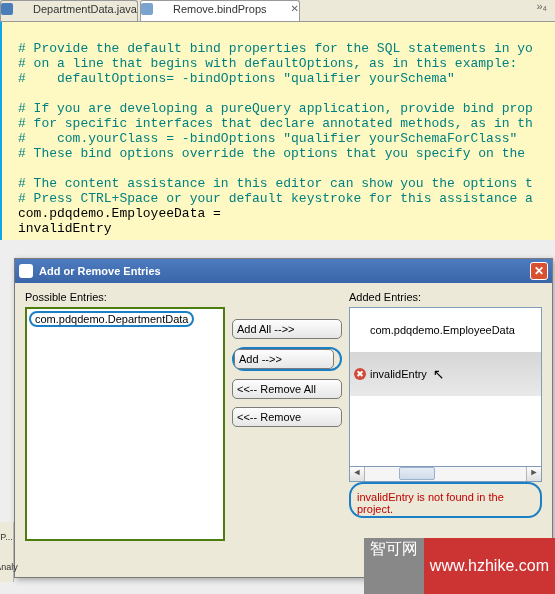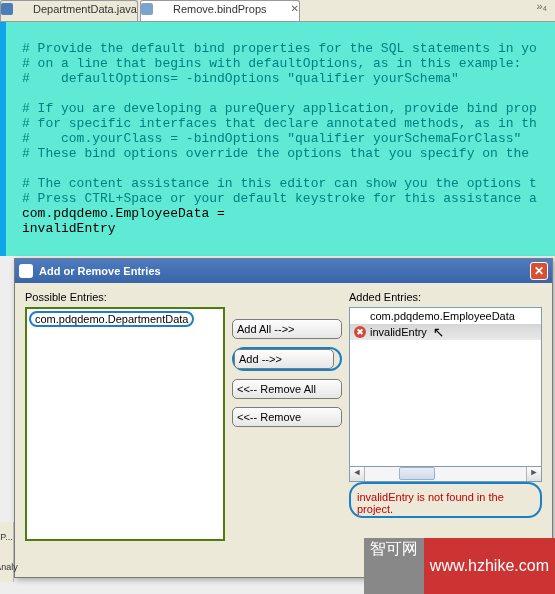--- a/index.html
+++ b/index.html
@@ -52,23 +52,23 @@
   color: #666;
   font-size: 10px;
   margin-left: 4px;
 }
 .tabs .more {
   margin-left: auto;
   padding: 0 8px;
   color: #666;
 }
 .editor {
-  background: #5eead4;
-  border-left: 6px solid #0ea5e9;
-  padding: 4px 8px 20px 16px;
+  background: #fef9c3;
+  border-left: 2px solid #0ea5e9;
+  padding: 4px 8px 4px 16px;
   font-family: "Courier New", monospace;
   font-size: 13px;
   line-height: 15px;
   color: #000;
   white-space: pre;
   overflow: hidden;
   position: relative;
 }
 .comment { color: #008080; }
 .plain { color: #000; }
@@ -156,21 +156,21 @@
   color: #000;
 }
 .added-box {
   border: 1px solid #7f9db9;
   background: #fff;
   height: 160px;
   position: relative;
   overflow: hidden;
 }
 .added-box .row {
-  padding: 2px 4px;
+  padding: 16px 4px;
   font-size: 11px;
   color: #000;
   white-space: nowrap;
   overflow: hidden;
   display: flex;
   align-items: center;
 }
 .added-box .row.sel {
   background: linear-gradient(#d6d6d6,#e9e9e9);
 }

